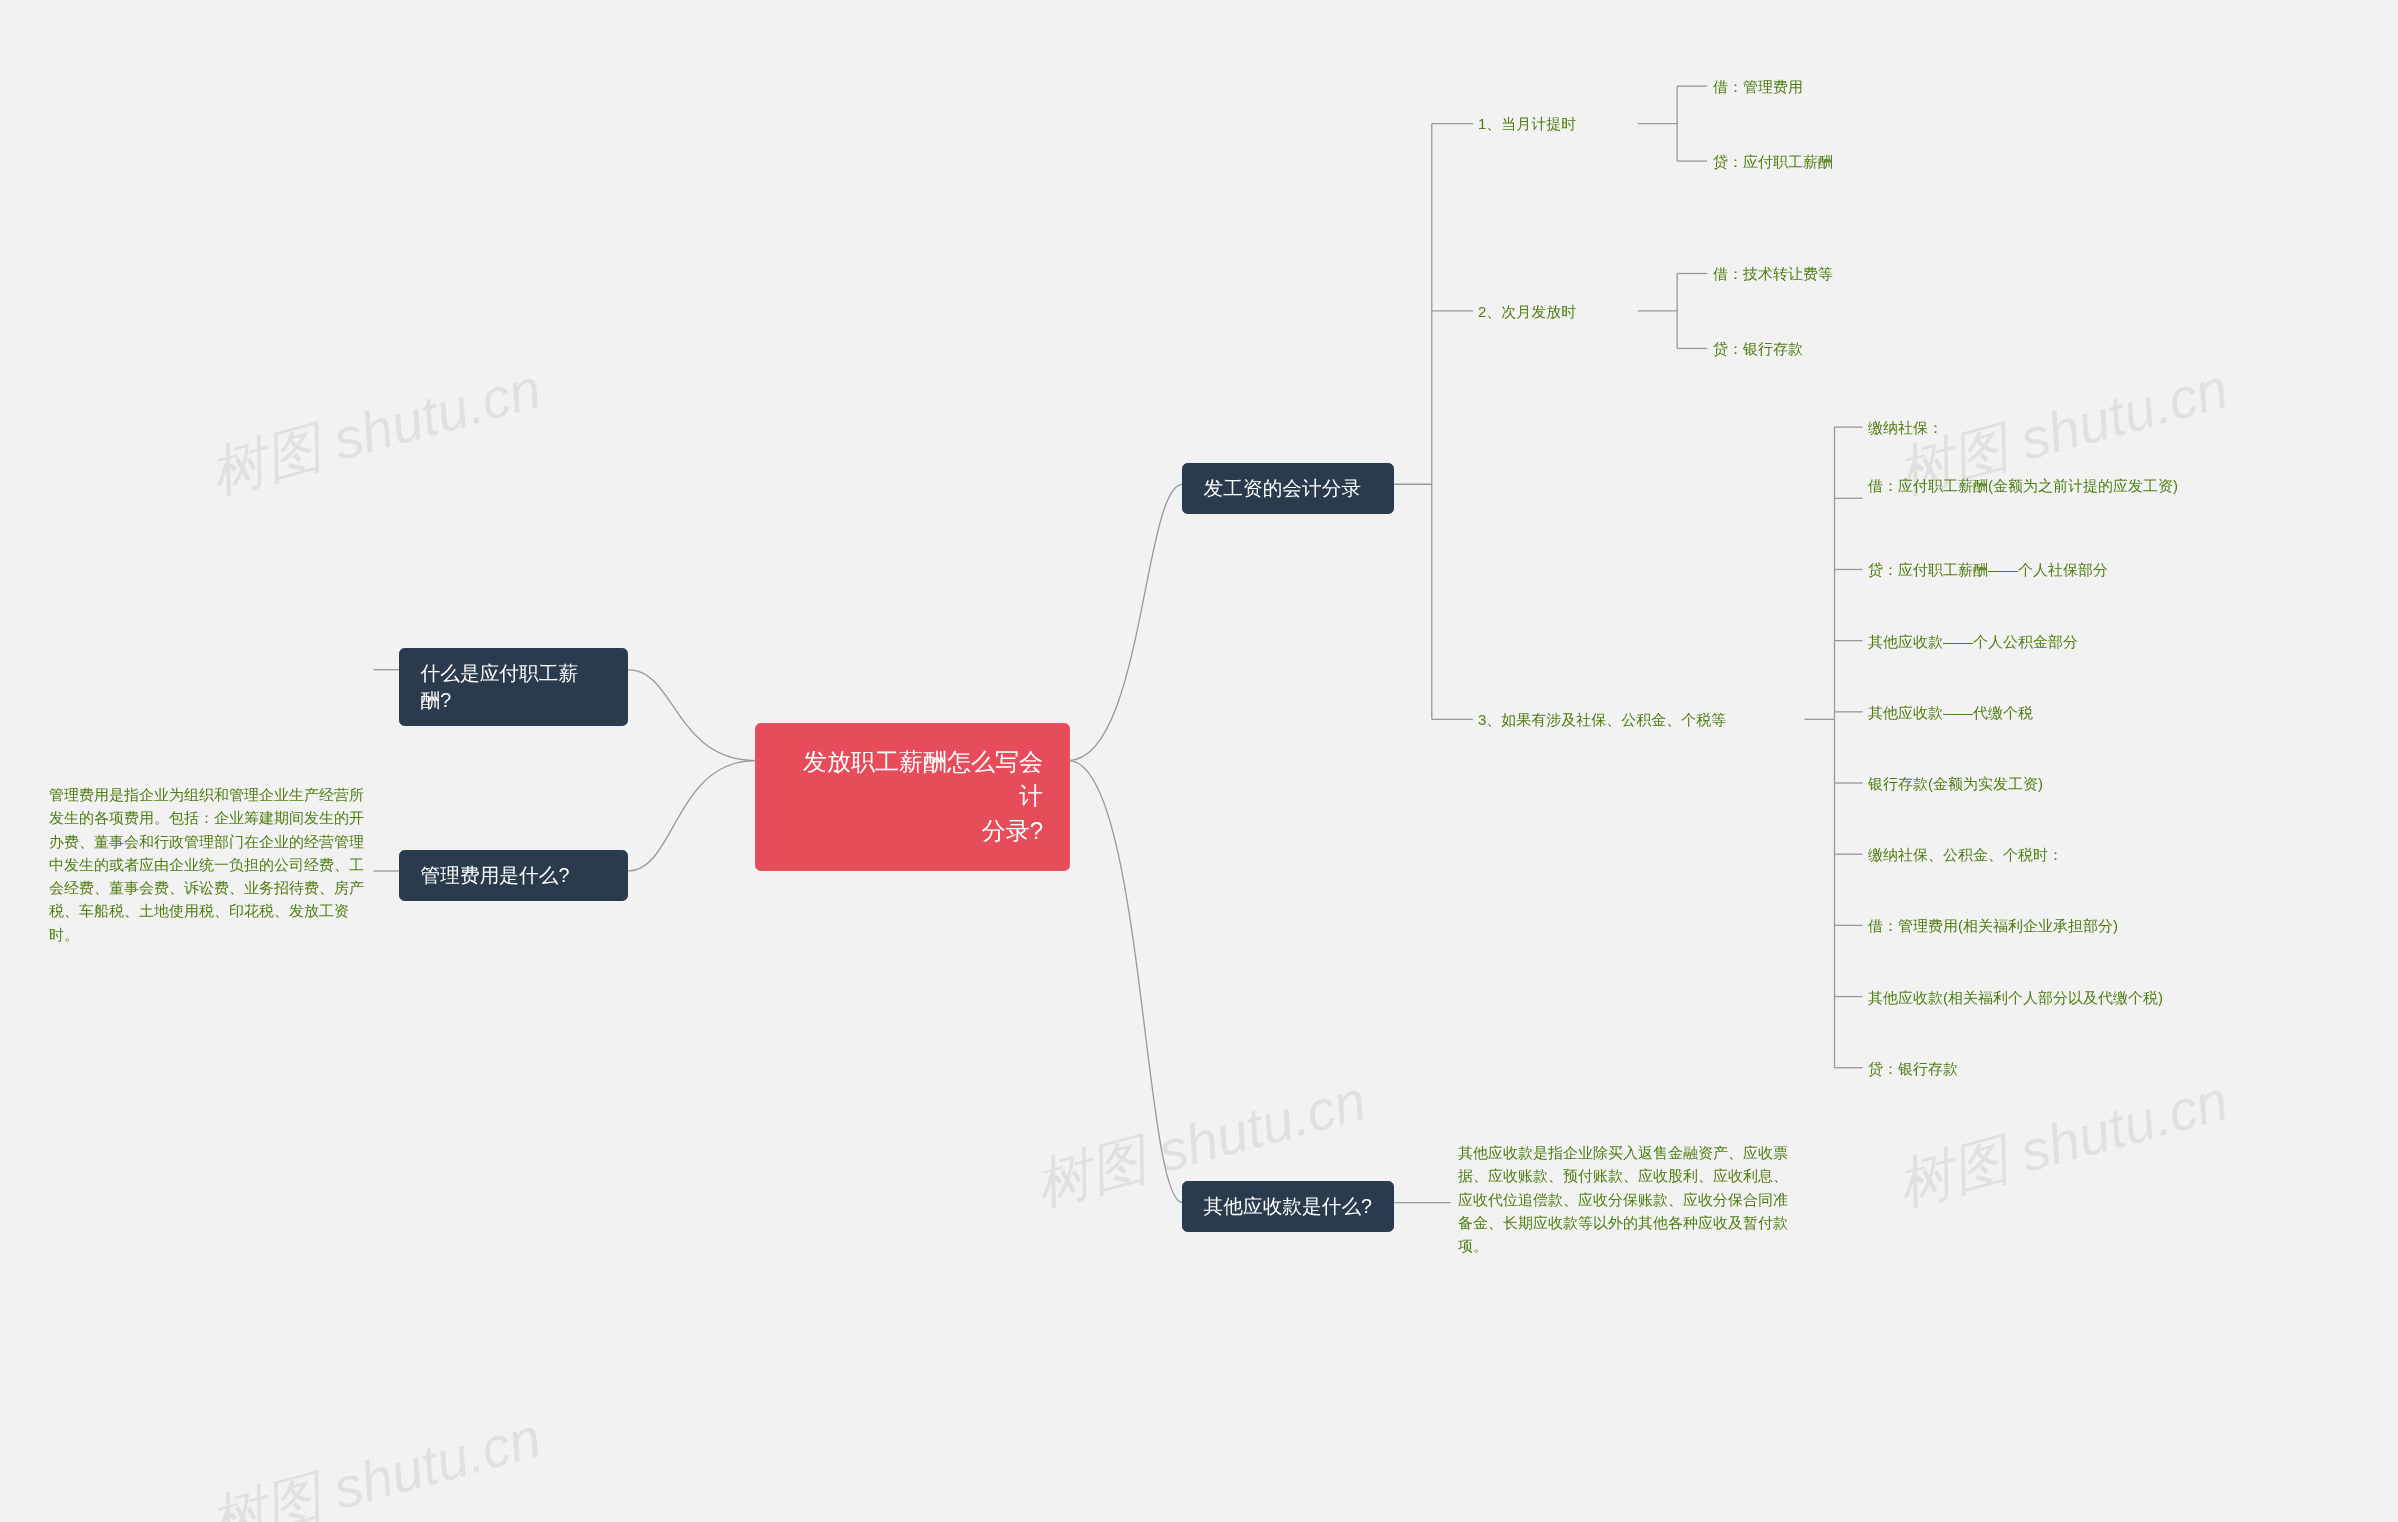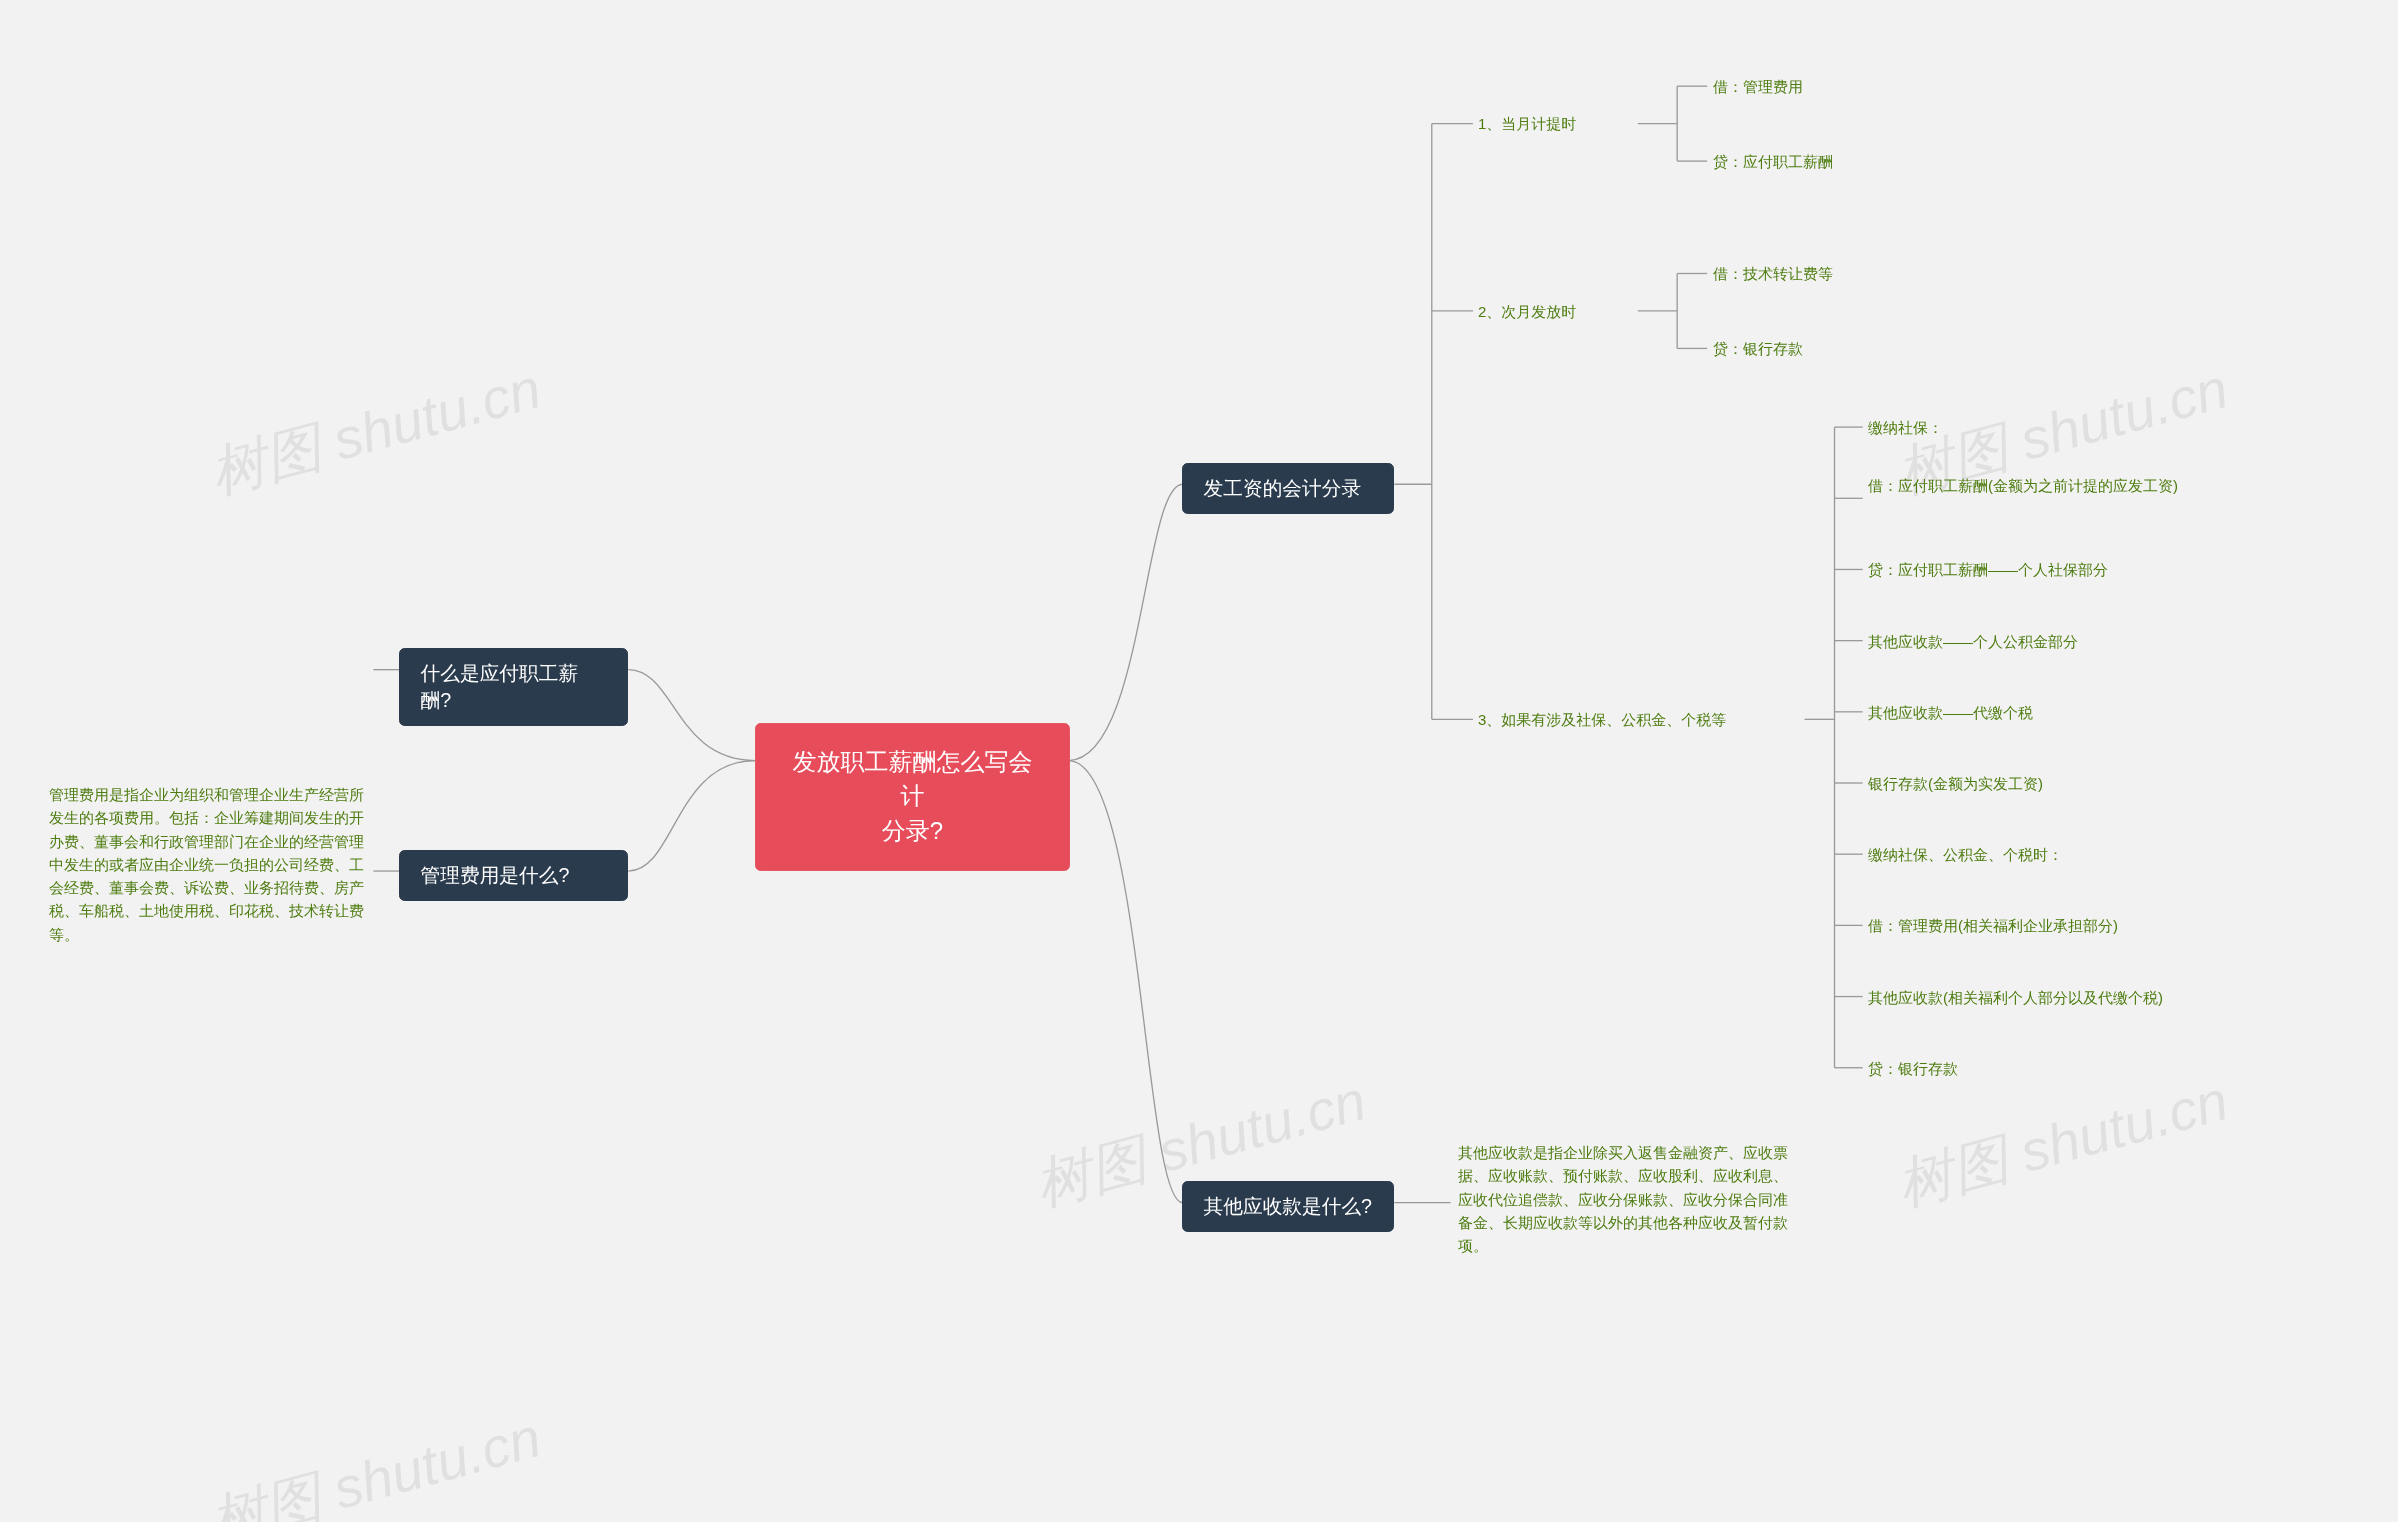--- a/index.html
+++ b/index.html
@@ -1,18 +1,18 @@
 <!DOCTYPE html>
 <html style="font-size:15px"><head>
 <meta charset="utf-8">
 <style>
 html,body{margin:0;padding:0;width:2399px;height:1522px;background:#f2f2f2;font-family:"PingFang SC","Microsoft YaHei",Arial,sans-serif;overflow:hidden}
 .stage{position:relative;width:2399px;height:1522px}
 .node{position:absolute;box-sizing:border-box;white-space:pre-wrap;color:#fff}
-.root{background:#e74c5a;border:0.9px solid #e55765;border-radius:5.6px;padding:20.6px 26px;font-size:24px;text-align:center;line-height:1.45}
+.root{background:#e74c5a;border:0.9px solid #e55765;border-radius:5.6px;padding:20.6px 26px;font-size:24px;text-align:right;line-height:1.45}
 .box{background:#2a3b4d;border:0.9px solid #2a3b4d;border-radius:5.6px;padding:11.2px 20.6px;font-size:19.7px;color:#fff;text-align:left}
 .plain{color:#4d7c0f;font-size:15px;line-height:1.55;padding:0;white-space:normal}
 svg.wires{position:absolute;left:0;top:0;width:2399px;height:1522px;pointer-events:none}
 svg.wires path{fill:none;stroke:#999;stroke-width:1.4}
 .wm{position:absolute;color:rgba(0,0,0,0.07);font-size:56px;font-weight:500;font-style:italic;transform:rotate(-15deg);pointer-events:none;white-space:nowrap}
 </style>
 </head>
 <body>
 <div class="stage">
 
@@ -67,21 +67,21 @@
 
   <path d="M 1488 1284 C 1520 1284, 1520 1284, 1548 1284"></path>
 </svg>
 
 <div class="node root" style="left:755px;top:723px;width:315px">发放职工薪酬怎么写会计
 分录?</div>
 
 <div class="node box" style="left:399px;top:648px;width:229px">什么是应付职工薪酬?</div>
 
 <div class="node box" style="left:399px;top:850px;width:229px">管理费用是什么?</div>
-<div class="node plain" style="left:49px;top:783px;width:324px">管理费用是指企业为组织和管理企业生产经营所发生的各项费用。包括：企业筹建期间发生的开办费、董事会和行政管理部门在企业的经营管理中发生的或者应由企业统一负担的公司经费、工会经费、董事会费、诉讼费、业务招待费、房产税、车船税、土地使用税、印花税、技术转让费等。</div>
+<div class="node plain" style="left:49px;top:783px;width:324px">管理费用是指企业为组织和管理企业生产经营所发生的各项费用。包括：企业筹建期间发生的开办费、董事会和行政管理部门在企业的经营管理中发生的或者应由企业统一负担的公司经费、工会经费、董事会费、诉讼费、业务招待费、房产税、车船税、土地使用税、印花税、发放工资时。</div>
 
 <div class="node box" style="left:1182px;top:463px;width:212px">发工资的会计分录</div>
 
 <div class="node plain" style="left:1478px;top:112px;width:159px">1、当月计提时</div>
 <div class="node plain" style="left:1713px;top:75px;width:281px">借：管理费用</div>
 <div class="node plain" style="left:1713px;top:150px;width:281px">贷：应付职工薪酬</div>
 
 <div class="node plain" style="left:1478px;top:300px;width:159px">2、次月发放时</div>
 <div class="node plain" style="left:1713px;top:262px;width:281px">借：技术转让费等</div>
 <div class="node plain" style="left:1713px;top:337px;width:281px">贷：银行存款</div>

